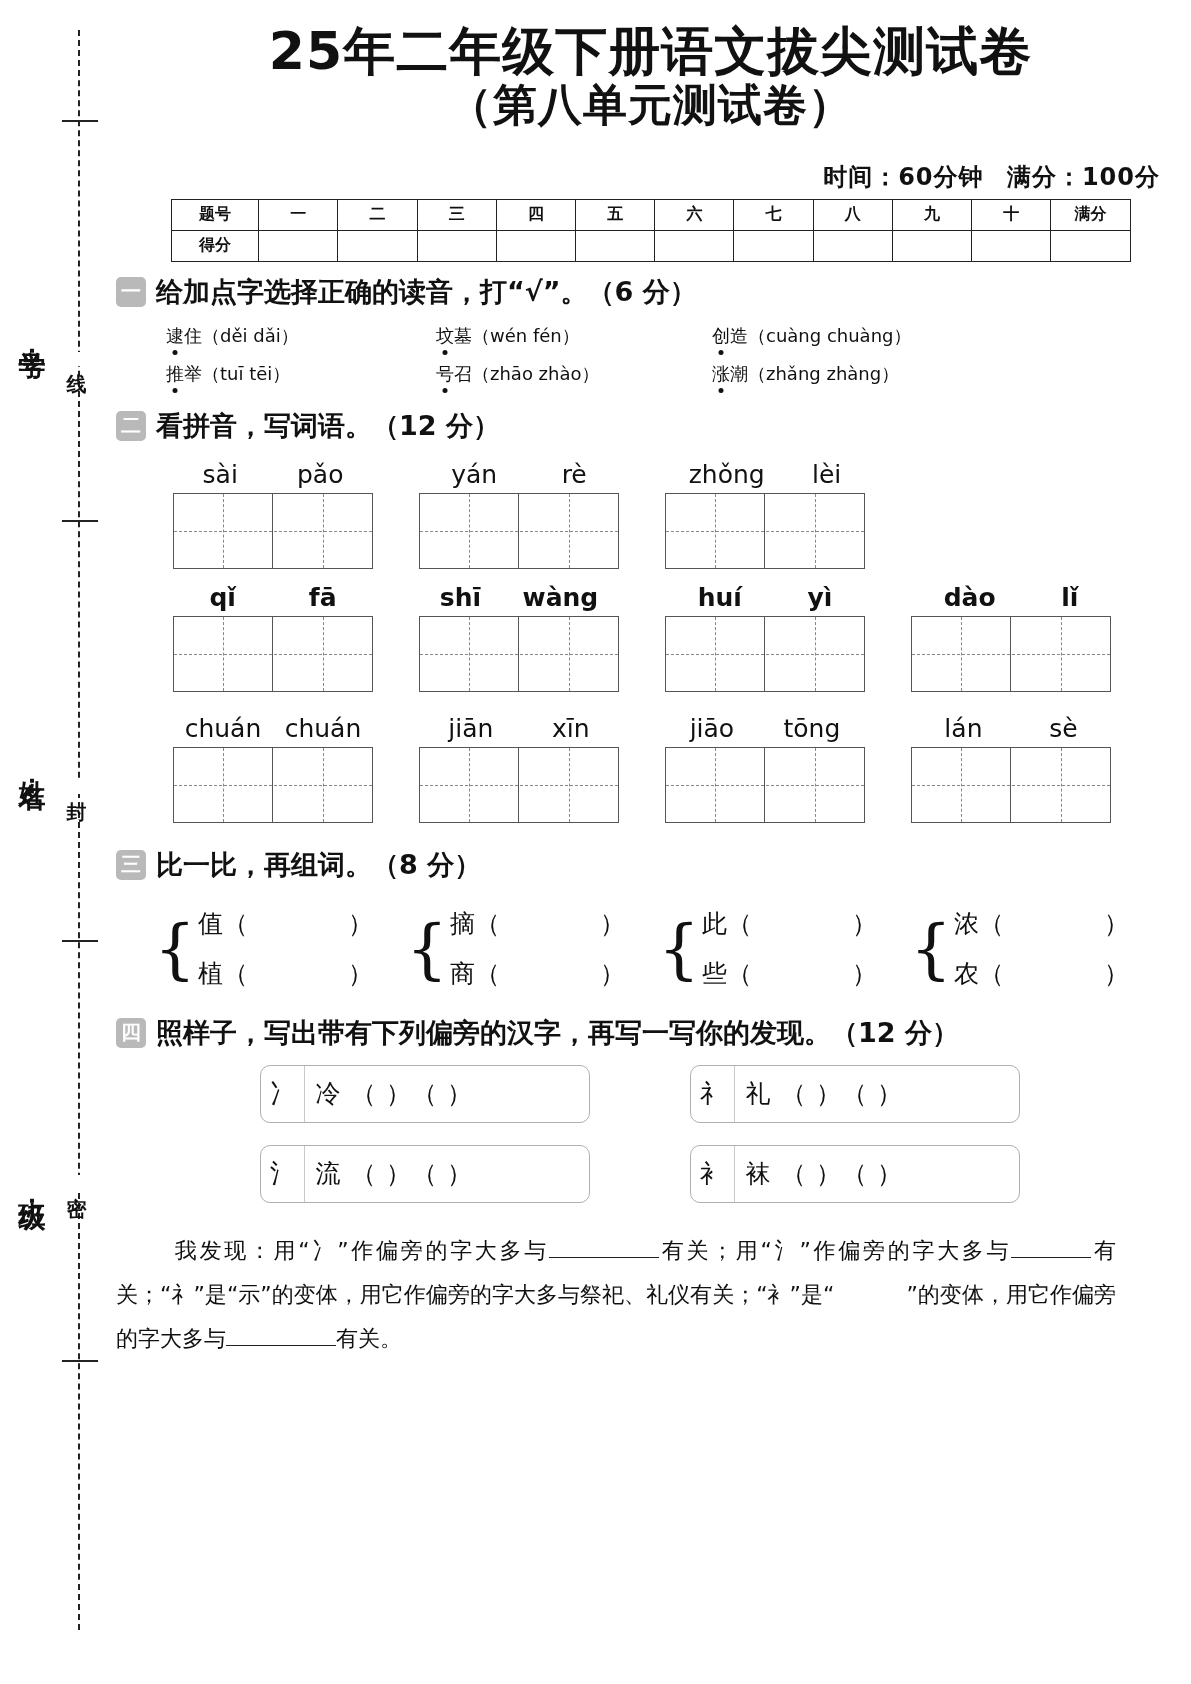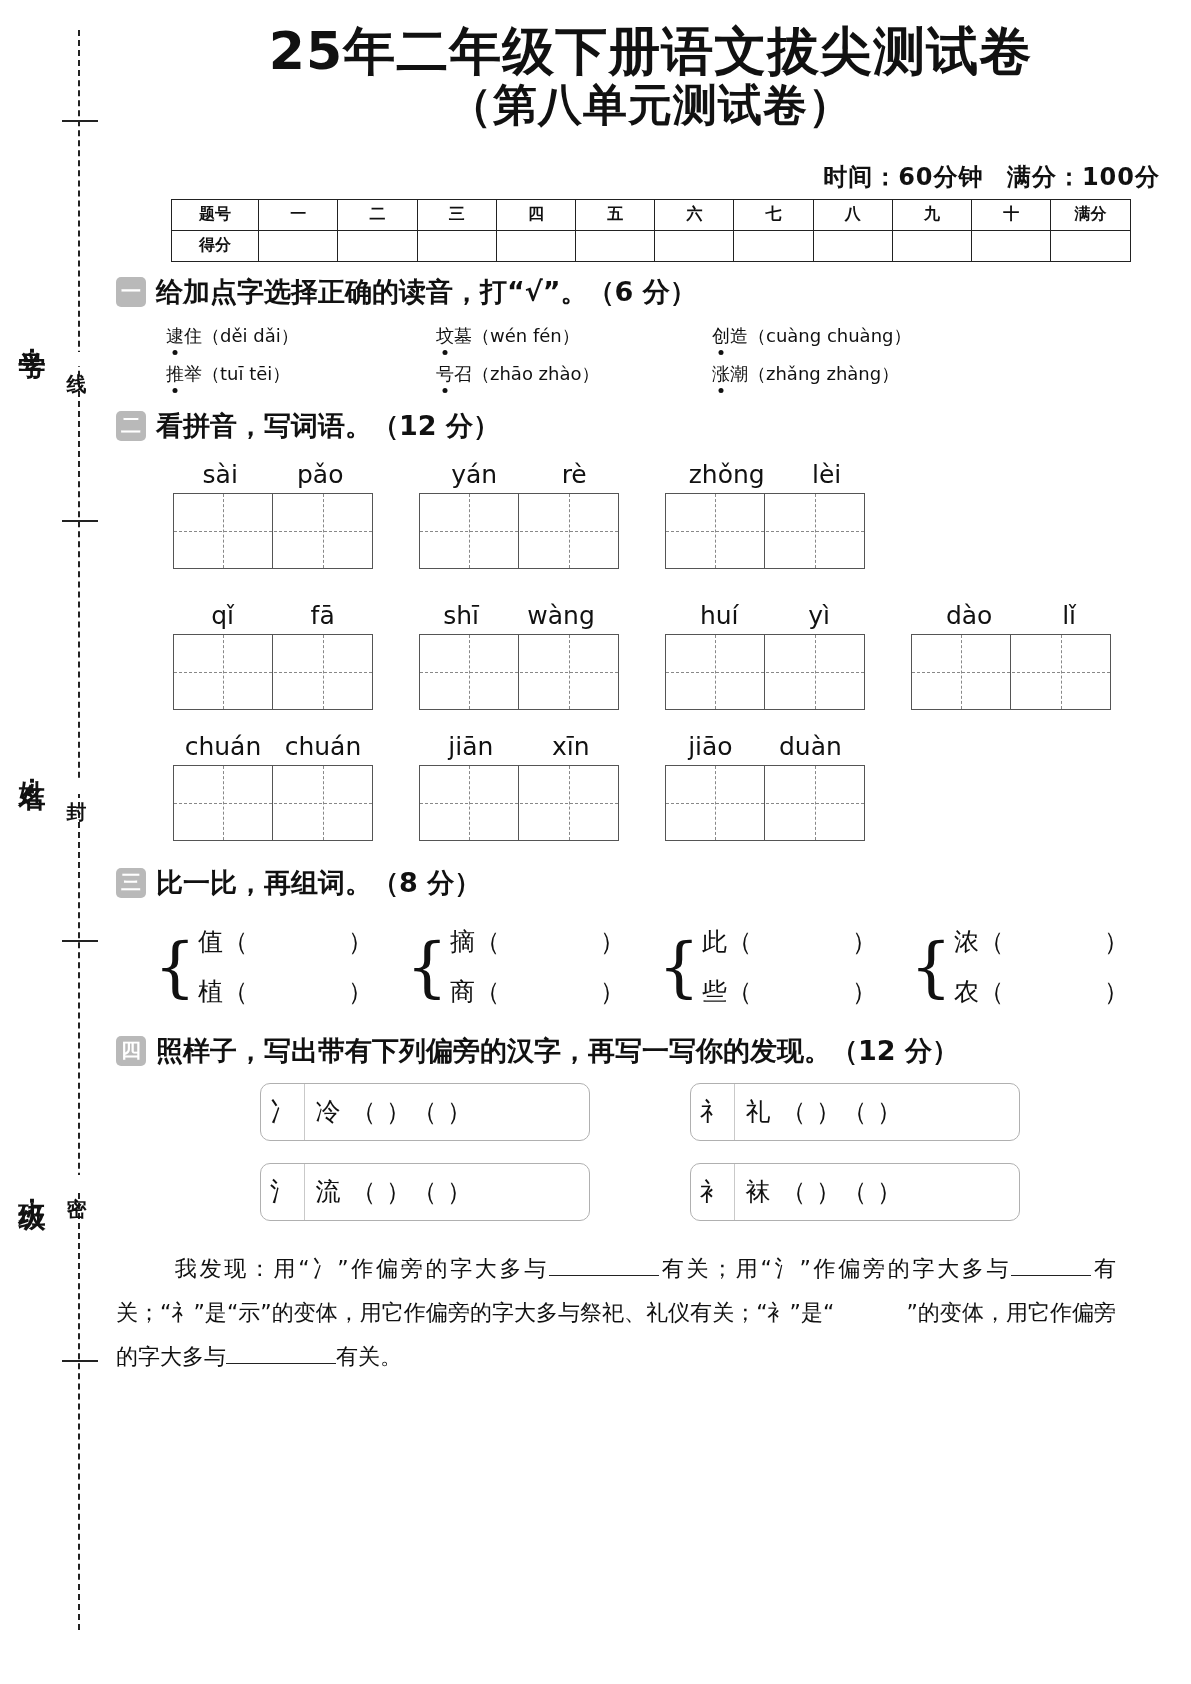--- a/index.html
+++ b/index.html
@@ -300,21 +300,21 @@
         <span>zhǒng</span>
         <span>lèi</span>
       </div>
       <div class="tianzi">
           <div class="half"></div>
           <div class="half"></div>
         </div>
     </div>
   </div>
 
-  <div class="q2-grid-row" style="margin-top:32px;">
+  <div class="q2-grid-row" style="margin-top:14px;font-weight:bold;">
     <div class="q2-cellgroup">
       <div class="q2-pinyin">
         <span>qǐ</span>
         <span>fā</span>
       </div>
       <div class="tianzi">
           <div class="half"></div>
           <div class="half"></div>
         </div>
     </div>
@@ -367,21 +367,31 @@
         <span>xīn</span>
       </div>
       <div class="tianzi">
           <div class="half"></div>
           <div class="half"></div>
         </div>
     </div>
     <div class="q2-cellgroup">
       <div class="q2-pinyin">
         <span>jiāo</span>
-        <span>duàn</span>
+        <span>tōng</span>
+      </div>
+      <div class="tianzi">
+          <div class="half"></div>
+          <div class="half"></div>
+        </div>
+    </div>
+    <div class="q2-cellgroup">
+      <div class="q2-pinyin">
+        <span>lán</span>
+        <span>sè</span>
       </div>
       <div class="tianzi">
           <div class="half"></div>
           <div class="half"></div>
         </div>
     </div>
   </div>
 
   <div class="section-head" style="margin-top:24px;">
     <div class="sec-badge">三</div>

